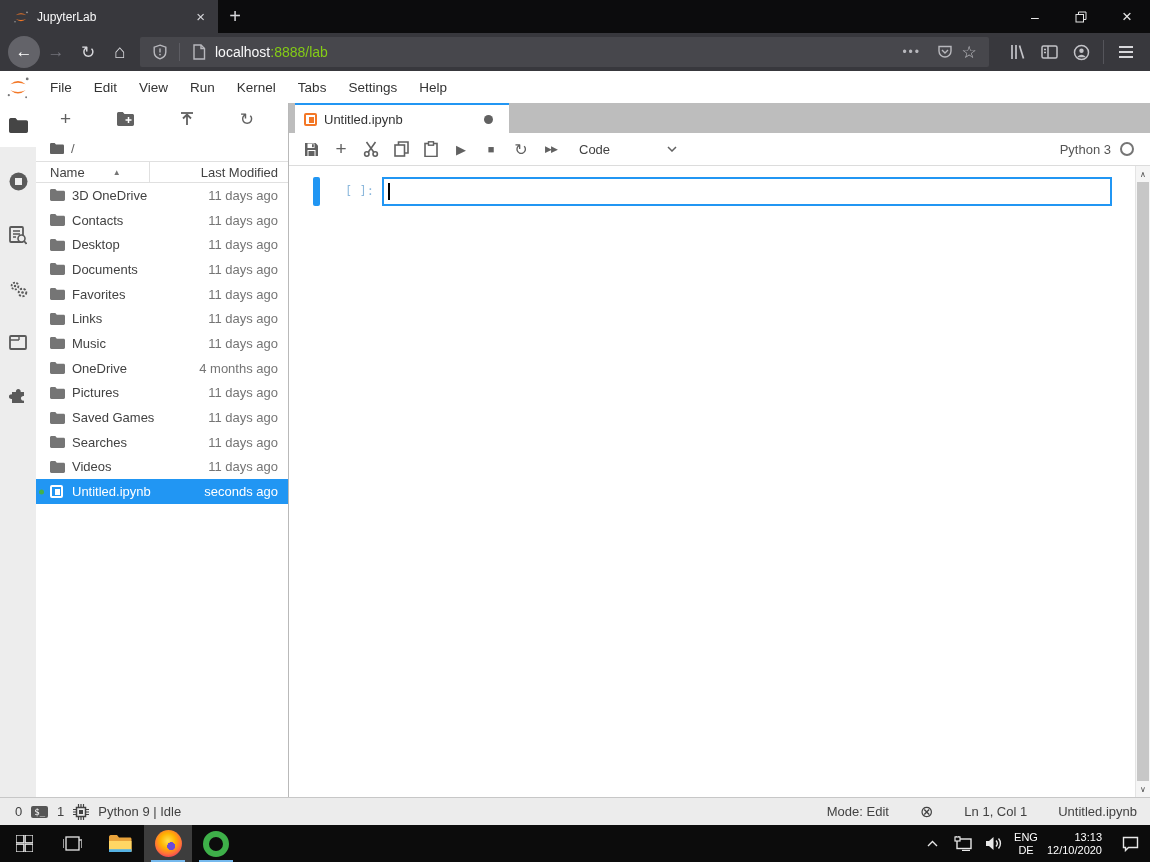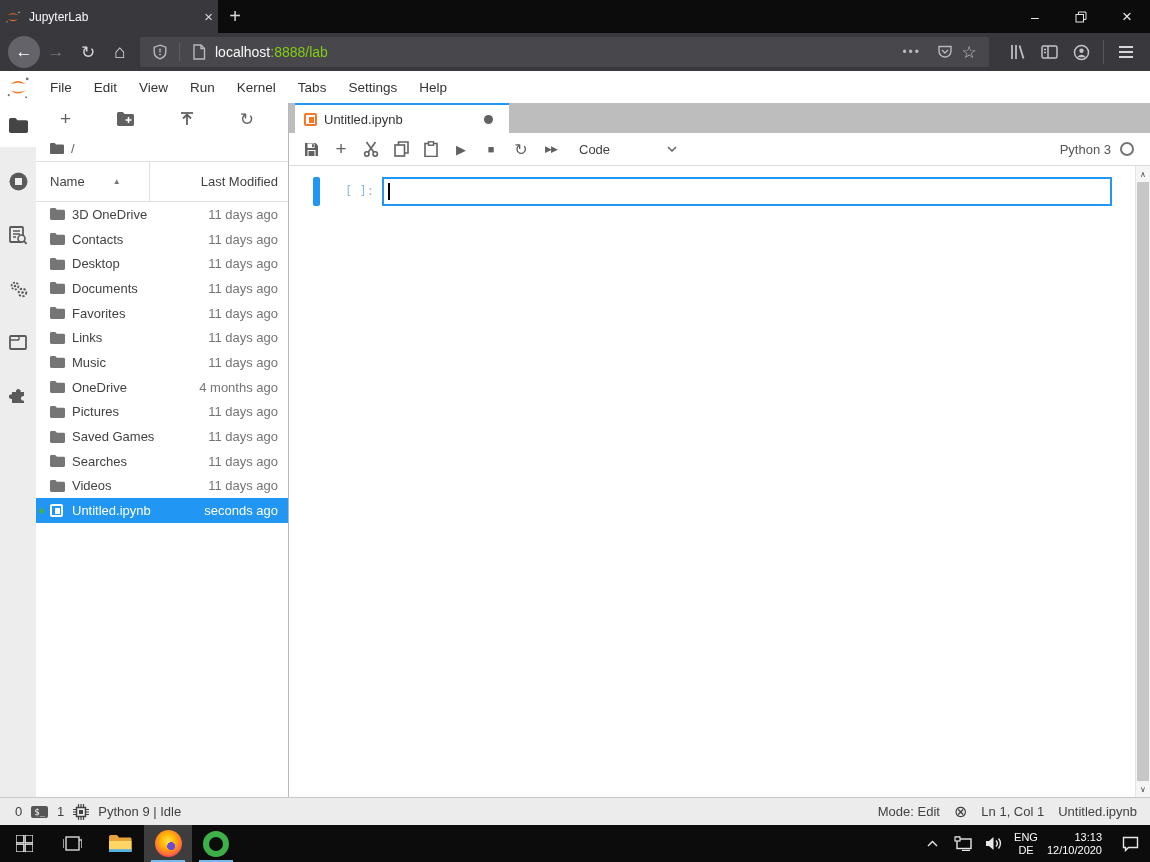--- a/index.html
+++ b/index.html
@@ -2,21 +2,21 @@
 <html><head>
 <meta charset="utf-8">
 <style>
   * { margin:0; padding:0; box-sizing:border-box; }
   html,body { width:1150px; height:862px; }
   body { position:relative; overflow:hidden; background:#fff;
          font-family:"Liberation Sans", sans-serif; }
 
   
   .titlebar { position:absolute; left:0; top:0; right:0; height:33px; background:#0c0c0d; display:flex; }
-  .fftab { width:218px; background:#38383d; display:flex; align-items:center; padding:0 5px; gap:8px; }
+  .fftab { width:218px; background:#38383d; display:flex; align-items:center; padding:0 13px; gap:8px; }
   .fftab-title { flex:1; color:#f9f9fa; font-size:12px; }
   .tabclose { color:#d7d7db; font-size:15px; line-height:1; }
   .newtab { width:34px; display:flex; align-items:center; justify-content:center; color:#d7d7db; font-size:20px; font-weight:300; }
   .winctrls { margin-left:auto; display:flex; }
   .winbtn { width:46px; height:33px; display:flex; align-items:center; justify-content:center; color:#e6e6e6; font-size:14px; }
 
   
   .navbar { position:absolute; left:0; top:33px; right:0; height:38px; background:#38383d;
             display:flex; align-items:center; padding:0 8px; }
   .navbtn { width:32px; height:32px; display:flex; align-items:center; justify-content:center;
@@ -48,21 +48,21 @@
   .acticon { position:absolute; left:0; width:36px; height:40px; display:flex; align-items:center; justify-content:center; }
   .acticon.active { background:#fff; height:44px; }
 
   .filebrowser { position:absolute; left:36px; top:0; bottom:0; width:253px; background:#fff;
                  border-right:1px solid #b9b9b9; }
   .fbtoolbar { height:32px; display:flex; align-items:center; justify-content:space-between;
                padding:0 34px 0 24px; }
   .fbtbi { display:flex; align-items:center; justify-content:center; color:#616161; }
   .fbcrumb { height:26px; display:flex; align-items:center; padding-left:14px; gap:7px;
              font-size:13px; color:#616161; }
-  .fbheader { height:41px; display:flex; align-items:center; border-top:1px solid #e0e0e0;
+  .fbheader { height:22px; display:flex; align-items:center; border-top:1px solid #e0e0e0;
               border-bottom:1px solid #e0e0e0; font-size:13px; color:#424242; }
   .hname { width:114px; flex:none; height:100%; display:flex; align-items:center; gap:28px;
            padding-left:14px; border-right:1px solid #e0e0e0; }
   .sortarrow { font-size:8px; color:#757575; }
   .hmod { flex:1; text-align:right; padding-right:10px; }
   .fblist { }
   .fbrow { height:24.7px; display:flex; align-items:center; padding:0 10px 0 14px;
            font-size:13px; color:#424242; position:relative; }
   .fico { width:17px; margin-right:5px; display:flex; align-items:center; flex:none; }
   .fname { flex:1; white-space:nowrap; overflow:hidden; }
@@ -103,21 +103,21 @@
   .sarrow.down { position:absolute; bottom:0; left:0; right:0; }
   .sthumb { position:absolute; top:16px; bottom:16px; left:1px; right:1px; background:#c7c7c7; }
 
   
   .jstatusbar { position:absolute; left:0; top:797px; right:0; height:28px; background:#ececec;
                 border-top:1px solid #c7c7c7; display:flex; align-items:center; font-size:13px; color:#424242; }
   .sbleft { display:flex; align-items:center; gap:9px; padding-left:15px; z-index:2; }
   .termbadge { background:#555; color:#fff; border-radius:2px; font-family:"DejaVu Sans Mono", monospace;
                font-size:9px; padding:2px 3px 1px 3px; line-height:1; }
   .sbcenter { position:absolute; left:0; right:0; text-align:center; }
-  .sbright { margin-left:auto; display:flex; align-items:center; gap:14px; padding-right:13px; z-index:2; }
+  .sbright { margin-left:auto; display:flex; align-items:center; gap:31px; padding-right:13px; z-index:2; }
   .shieldx { font-size:16px; color:#424242; line-height:1; }
 
   
   .taskbar { position:absolute; left:0; top:825px; right:0; height:37px; background:#0c0c0c;
              display:flex; align-items:stretch; }
   .tbtn { width:48px; display:flex; align-items:center; justify-content:center; position:relative; flex:none; }
   .tbtn.activeapp { background:#3d3d3d; }
   .underline { position:absolute; bottom:0; left:7px; right:7px; height:2px; background:#76b9ed; }
   .ffball { width:27px; height:27px; border-radius:50%;
             background:

